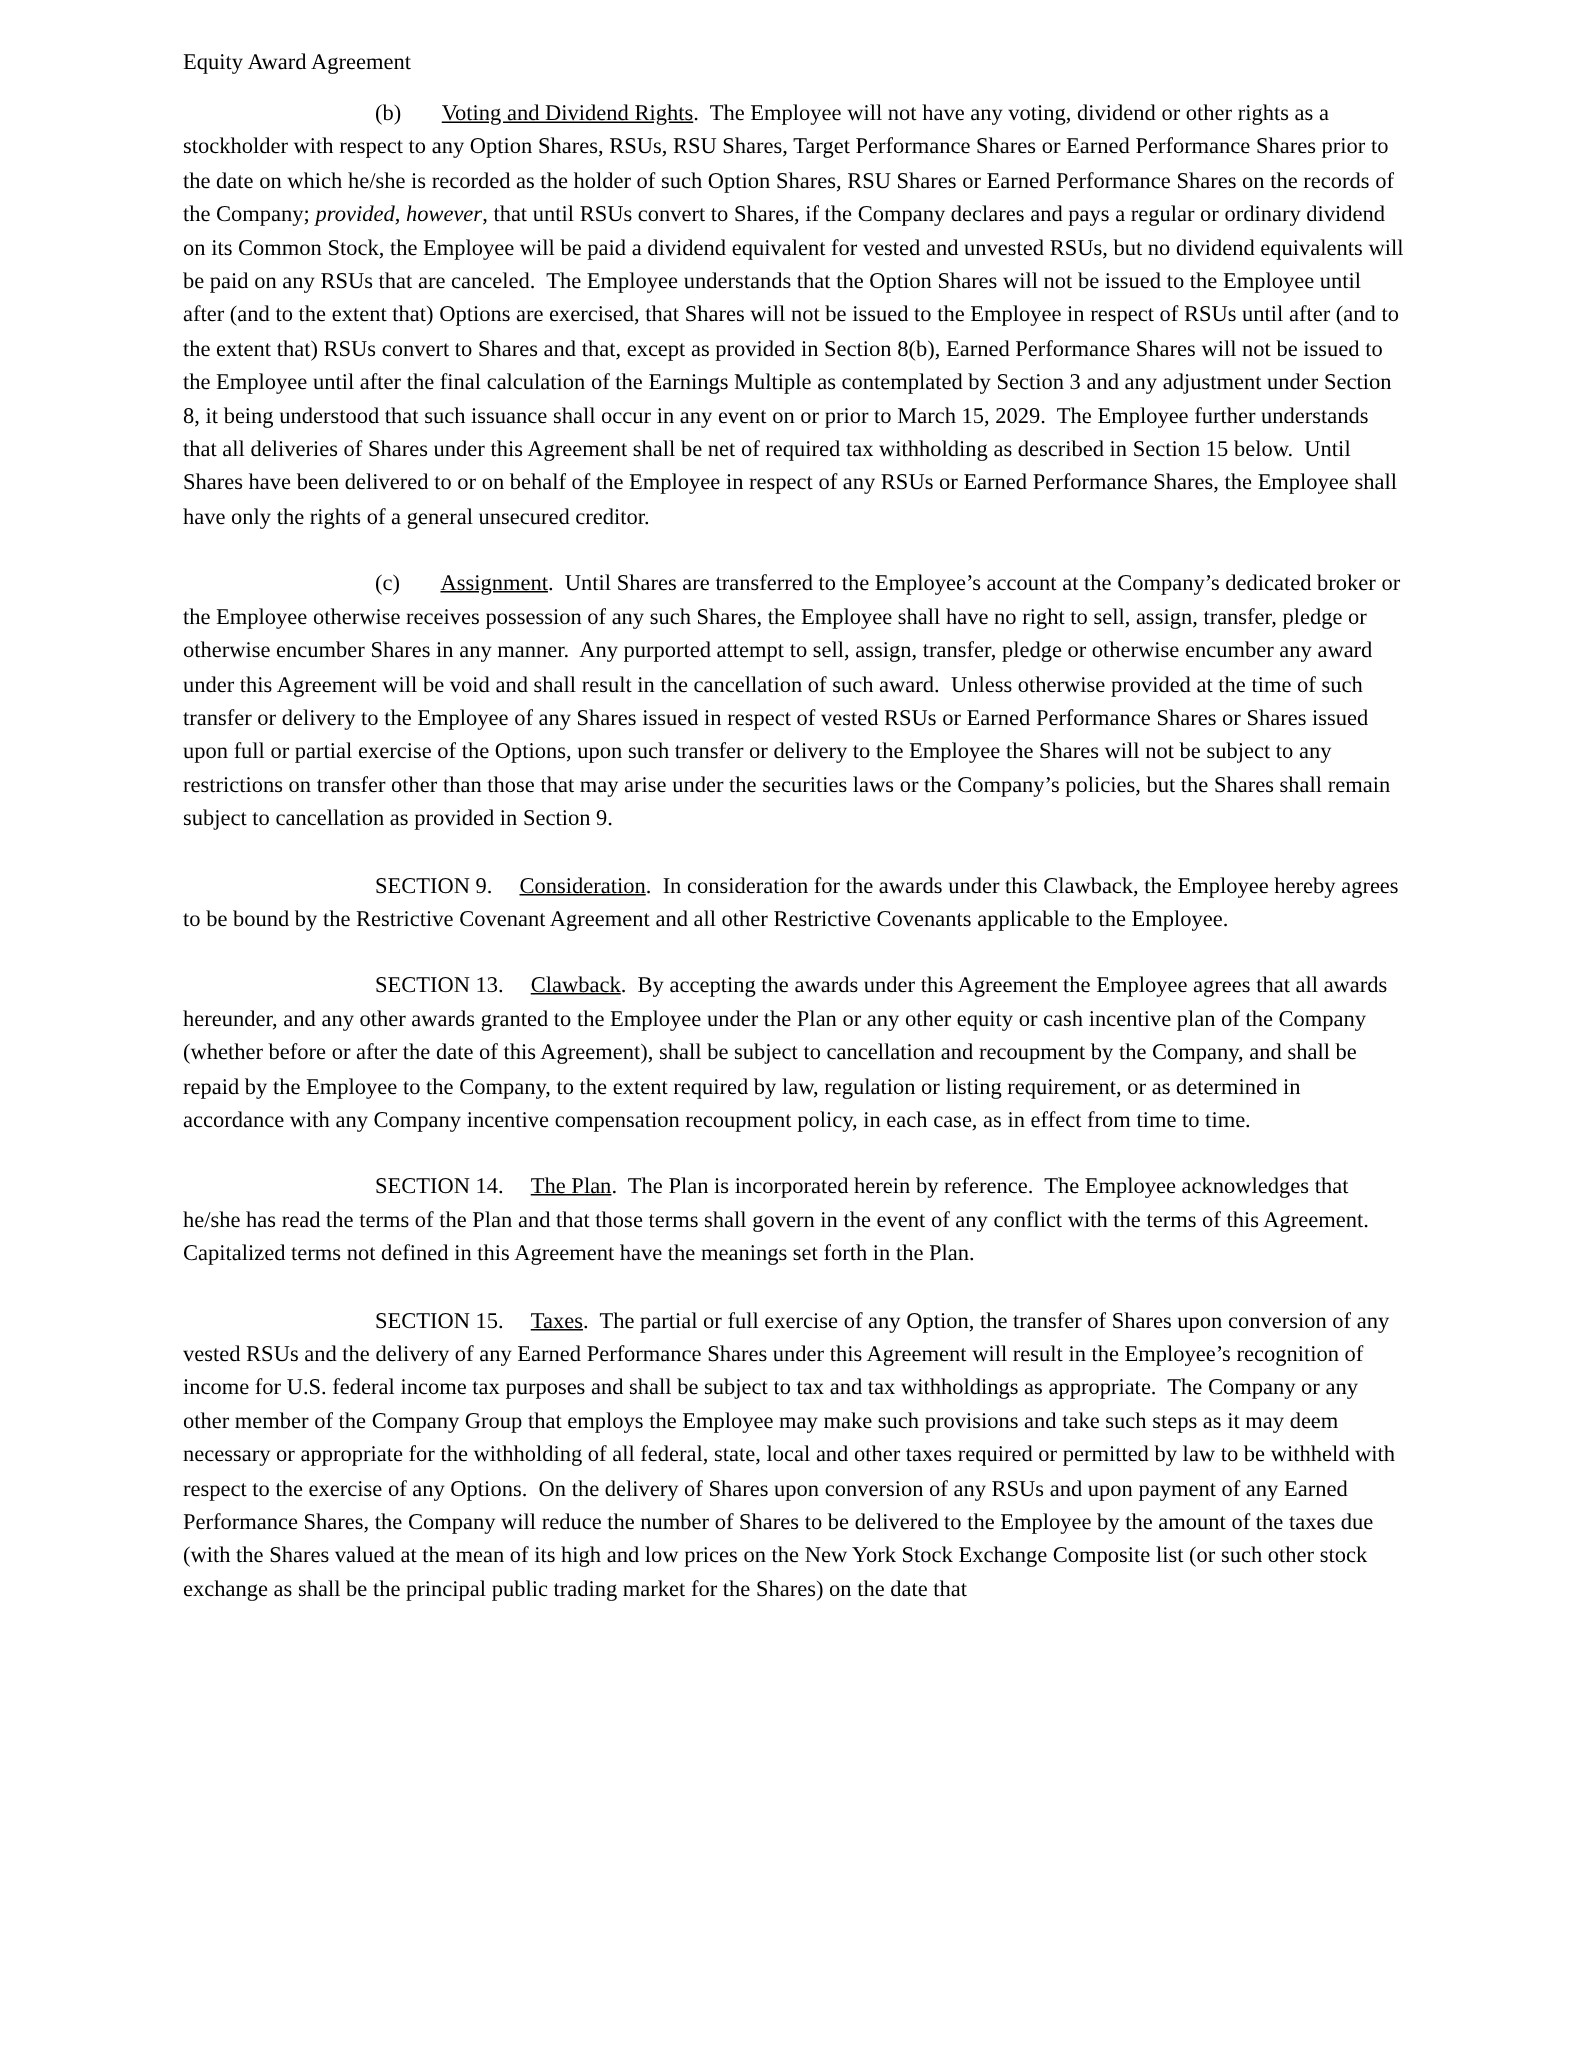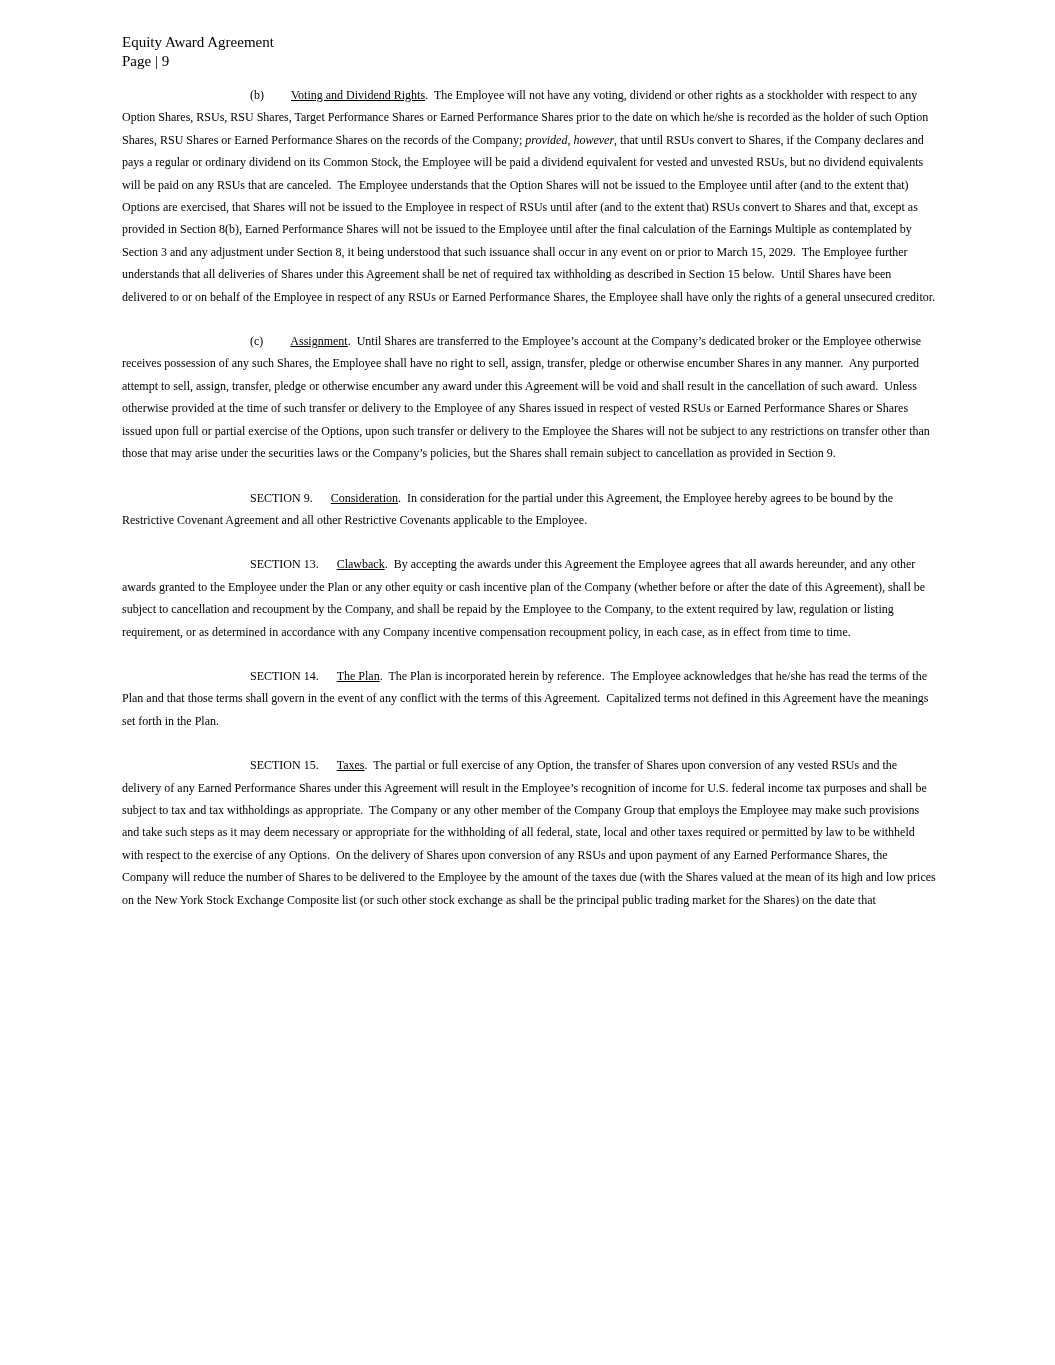--- a/index.html
+++ b/index.html
@@ -18,44 +18,43 @@
     box-sizing: border-box;
     padding: 33px 118px 35px 122px;
     overflow: hidden;
   }
   .doc-header {
     font-size: 15px;
     line-height: 19px;
     margin-bottom: 13px;
   }
   .doc-body {
-    font-size: 12px;
+    font-size: 15px;
     line-height: 22.4px;
   }
   .para {
     margin: 0 0 22px 0;
     text-indent: 128px;
     white-space: pre-wrap;
     text-align: left;
   }
   .run-plain { }
   .run-u { text-decoration: underline; }
   .run-i { font-style: italic; }
   .run-tab  { display: inline-block; width: 27px; }
   .run-tab2 { display: inline-block; width: 18px; }
 </style>
 </head>
 <body>
 
 <div class="page">
   <div class="doc-header">
     <div>Equity Award Agreement</div>
-    <div>Page | 9</div>
   </div>
   <div class="doc-body">
       <p class="para"><span class="run-plain">(b)</span><span class="run-tab"></span><span class="run-u">Voting and Dividend Rights</span><span class="run-plain">.  The Employee will not have any voting, dividend or other rights as a stockholder with respect to any Option Shares, RSUs, RSU Shares, Target Performance Shares or Earned Performance Shares prior to the date on which he/she is recorded as the holder of such Option Shares, RSU Shares or Earned Performance Shares on the records of the Company; </span><span class="run-i">provided</span><span class="run-plain">, </span><span class="run-i">however</span><span class="run-plain">, that until RSUs convert to Shares, if the Company declares and pays a regular or ordinary dividend on its Common Stock, the Employee will be paid a dividend equivalent for vested and unvested RSUs, but no dividend equivalents will be paid on any RSUs that are canceled.  The Employee understands that the Option Shares will not be issued to the Employee until after (and to the extent that) Options are exercised, that Shares will not be issued to the Employee in respect of RSUs until after (and to the extent that) RSUs convert to Shares and that, except as provided in Section 8(b), Earned Performance Shares will not be issued to the Employee until after the final calculation of the Earnings Multiple as contemplated by Section 3 and any adjustment under Section 8, it being understood that such issuance shall occur in any event on or prior to March 15, 2029.  The Employee further understands that all deliveries of Shares under this Agreement shall be net of required tax withholding as described in Section 15 below.  Until Shares have been delivered to or on behalf of the Employee in respect of any RSUs or Earned Performance Shares, the Employee shall have only the rights of a general unsecured creditor.</span></p>
       <p class="para"><span class="run-plain">(c)</span><span class="run-tab"></span><span class="run-u">Assignment</span><span class="run-plain">.  Until Shares are transferred to the Employee’s account at the Company’s dedicated broker or the Employee otherwise receives possession of any such Shares, the Employee shall have no right to sell, assign, transfer, pledge or otherwise encumber Shares in any manner.  Any purported attempt to sell, assign, transfer, pledge or otherwise encumber any award under this Agreement will be void and shall result in the cancellation of such award.  Unless otherwise provided at the time of such transfer or delivery to the Employee of any Shares issued in respect of vested RSUs or Earned Performance Shares or Shares issued upon full or partial exercise of the Options, upon such transfer or delivery to the Employee the Shares will not be subject to any restrictions on transfer other than those that may arise under the securities laws or the Company’s policies, but the Shares shall remain subject to cancellation as provided in Section 9.</span></p>
-      <p class="para"><span class="run-plain">SECTION 9.</span><span class="run-tab2"></span><span class="run-u">Consideration</span><span class="run-plain">.  In consideration for the partial under this Agreement, the Employee hereby agrees to be bound by the Restrictive Covenant Agreement and all other Restrictive Covenants applicable to the Employee.</span></p>
+      <p class="para"><span class="run-plain">SECTION 9.</span><span class="run-tab2"></span><span class="run-u">Consideration</span><span class="run-plain">.  In consideration for the awards under this Clawback, the Employee hereby agrees to be bound by the Restrictive Covenant Agreement and all other Restrictive Covenants applicable to the Employee.</span></p>
       <p class="para"><span class="run-plain">SECTION 13.</span><span class="run-tab2"></span><span class="run-u">Clawback</span><span class="run-plain">.  By accepting the awards under this Agreement the Employee agrees that all awards hereunder, and any other awards granted to the Employee under the Plan or any other equity or cash incentive plan of the Company (whether before or after the date of this Agreement), shall be subject to cancellation and recoupment by the Company, and shall be repaid by the Employee to the Company, to the extent required by law, regulation or listing requirement, or as determined in accordance with any Company incentive compensation recoupment policy, in each case, as in effect from time to time.</span></p>
       <p class="para"><span class="run-plain">SECTION 14.</span><span class="run-tab2"></span><span class="run-u">The Plan</span><span class="run-plain">.  The Plan is incorporated herein by reference.  The Employee acknowledges that he/she has read the terms of the Plan and that those terms shall govern in the event of any conflict with the terms of this Agreement.  Capitalized terms not defined in this Agreement have the meanings set forth in the Plan.</span></p>
       <p class="para"><span class="run-plain">SECTION 15.</span><span class="run-tab2"></span><span class="run-u">Taxes</span><span class="run-plain">.  The partial or full exercise of any Option, the transfer of Shares upon conversion of any vested RSUs and the delivery of any Earned Performance Shares under this Agreement will result in the Employee’s recognition of income for U.S. federal income tax purposes and shall be subject to tax and tax withholdings as appropriate.  The Company or any other member of the Company Group that employs the Employee may make such provisions and take such steps as it may deem necessary or appropriate for the withholding of all federal, state, local and other taxes required or permitted by law to be withheld with respect to the exercise of any Options.  On the delivery of Shares upon conversion of any RSUs and upon payment of any Earned Performance Shares, the Company will reduce the number of Shares to be delivered to the Employee by the amount of the taxes due (with the Shares valued at the mean of its high and low prices on the New York Stock Exchange Composite list (or such other stock exchange as shall be the principal public trading market for the Shares) on the date that</span></p>
     </div>
 </div>
 
 </body></html>

